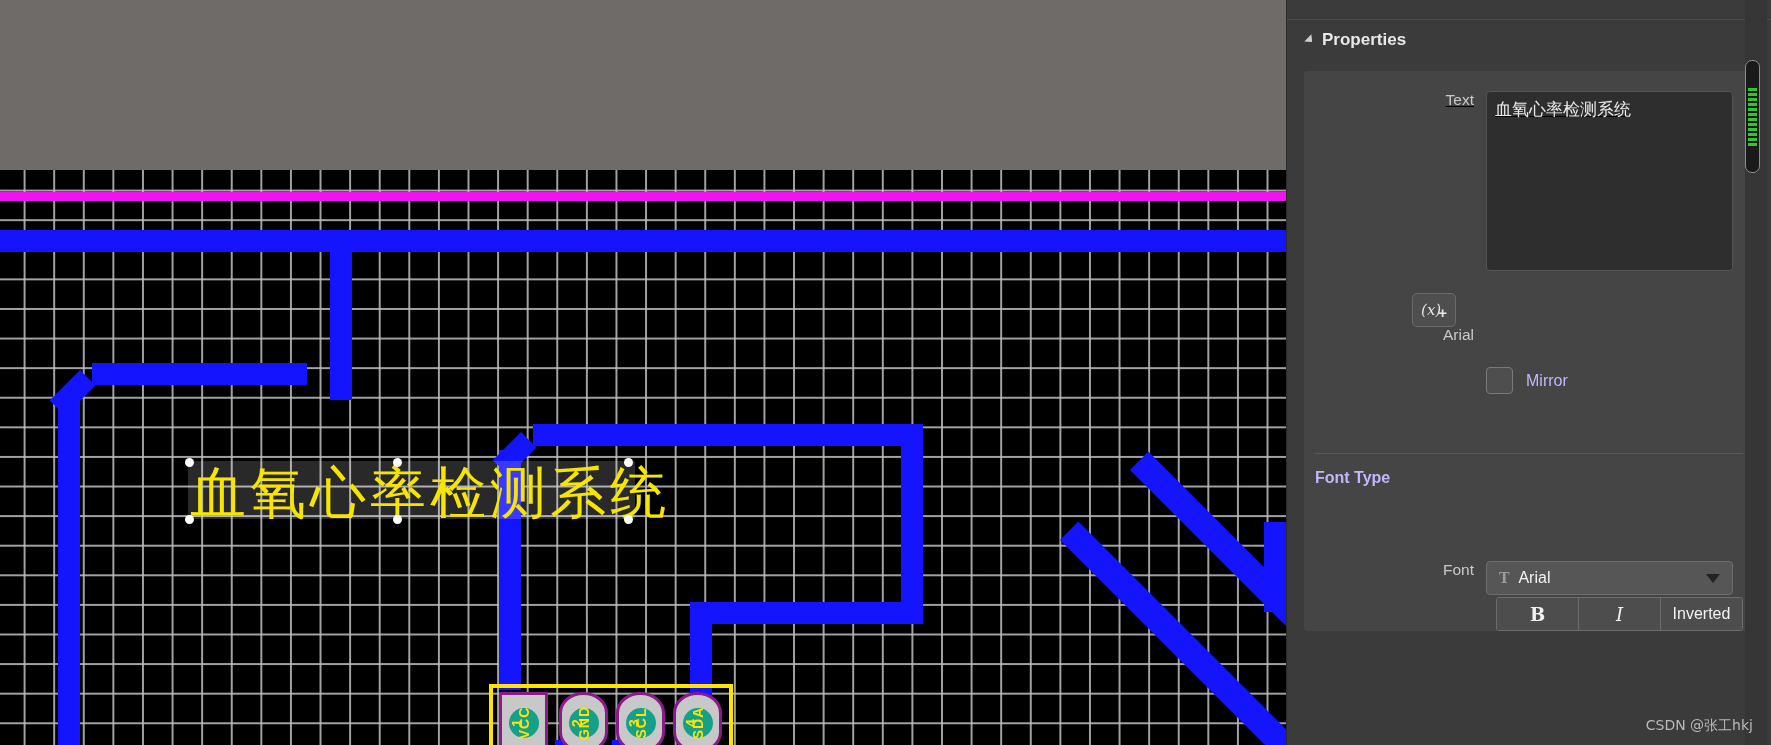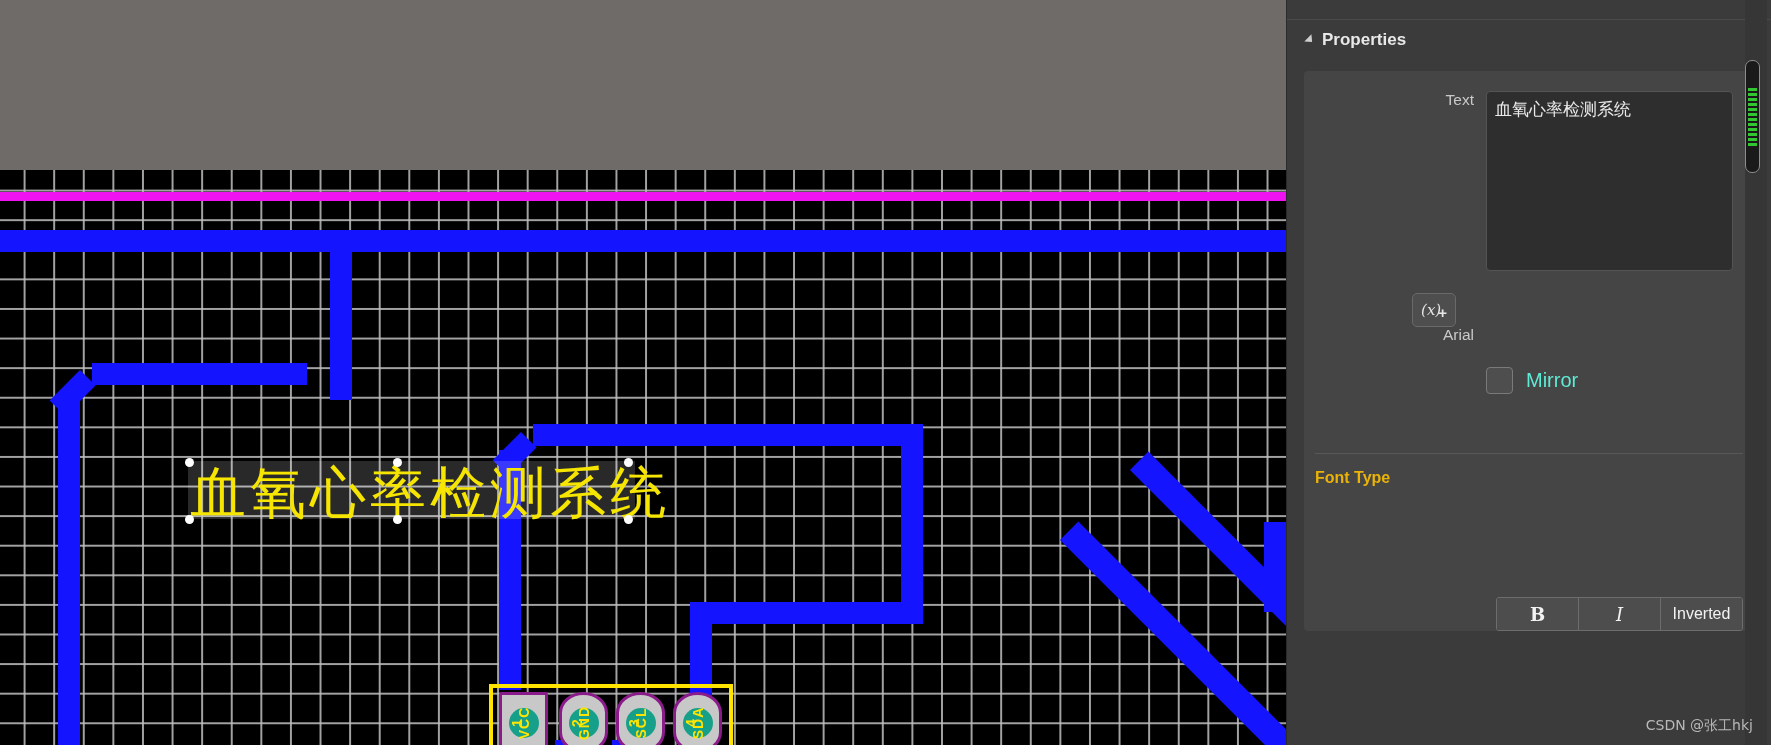--- a/index.html
+++ b/index.html
@@ -95,21 +95,21 @@
   #props-title{color:#e8e8e8;font-size:17px;font-weight:bold;}
   #props-body{
     position:absolute;left:17px;top:71px;width:450px;height:560px;
     background:#454545;border-radius:4px;
   }
   .row{display:flex;align-items:flex-start;}
   .lbl{
     color:#c9c9c9;font-size:15.5px;text-align:right;
     width:182px;padding-right:12px;flex:none;
   }
-  #text-row{position:absolute;left:0;top:20px;width:100%;}
+  #text-row{position:absolute;left:0;top:20px;width:100%;text-decoration:underline;}
   #text-area{
     width:247px;height:180px;background:#2e2e2e;border:1px solid #545454;
     border-radius:4px;color:#eaeaea;font-size:17px;padding:6px 8px;
     font-family:"DejaVu Sans",sans-serif;resize:none;outline:none;
   }
   #xvar-btn{
     position:absolute;left:108px;top:222px;width:44px;height:34px;
     background:#4e4e4e;border:1px solid #6a6a6a;border-radius:5px;
     display:flex;align-items:center;justify-content:center;
     color:#e6e6e6;font-size:15px;font-style:italic;
@@ -129,32 +129,32 @@
   #layer-value{color:#f2f2f2;font-size:16px;padding-left:10px;flex:1;}
   .caret-down{
     width:0;height:0;border-left:7px solid transparent;border-right:7px solid transparent;
     border-top:9px solid #222;margin-right:12px;
   }
   #mirror-row{position:absolute;left:0;top:296px;width:100%;display:flex;}
   #mirror-box{
     width:27px;height:27px;background:#4e4e4e;border:1px solid #7a7a7a;border-radius:4px;
     margin-left:0;flex:none;
   }
-  #mirror-lbl{color:#5eead4;font-size:20px;margin-left:13px;line-height:27px;}
+  #mirror-lbl{color:#c4b5fd;font-size:16px;margin-left:13px;line-height:27px;}
   #height-row{position:absolute;left:0;top:332px;width:100%;}
   #height-input{
     width:247px;height:34px;background:#2b2b2b;border:1px solid #8ab4d8;
     border-radius:4px;color:#eee;font-size:16px;padding:0 10px;outline:none;
     font-family:"Liberation Sans",sans-serif;
   }
   #divider{
     position:absolute;left:11px;top:382px;width:428px;height:1px;background:#585858;
   }
   #fonttype-title{
-    position:absolute;left:11px;top:398px;color:#eab308;font-size:16px;font-weight:bold;
+    position:absolute;left:11px;top:398px;color:#c4b5fd;font-size:16px;font-weight:bold;
   }
   #fonttype-group{
     position:absolute;left:11px;top:434px;width:428px;height:37px;display:flex;
     border:1px solid #6d6d6d;border-radius:4px;overflow:hidden;
   }
   .seg{
     flex:1;display:flex;align-items:center;justify-content:center;
     color:#f0f0f0;font-size:16px;background:#4d4d4d;border-right:1px solid #6d6d6d;
   }
   .seg:last-child{border-right:none;}
@@ -304,20 +304,28 @@
         <div id="mirror-box"></div>
         <div id="mirror-lbl">Mirror</div>
       </div>
 
 
       <div id="divider"></div>
 
       <div id="fonttype-title">Font Type</div>
 
 
+      <div id="font-row" class="row">
+        <div class="lbl">Font</div>
+        <div id="font-select">
+          <div id="font-t-icon">T</div>
+          <div id="font-value">Arial</div>
+          <div class="caret-down"></div>
+        </div>
+      </div>
 
       <div id="style-group">
         <div class="stylebtn b">B</div>
         <div class="stylebtn i">I</div>
         <div class="stylebtn">Inverted</div>
       </div>
 
     </div>
 
     <div id="scrollbar-track">

